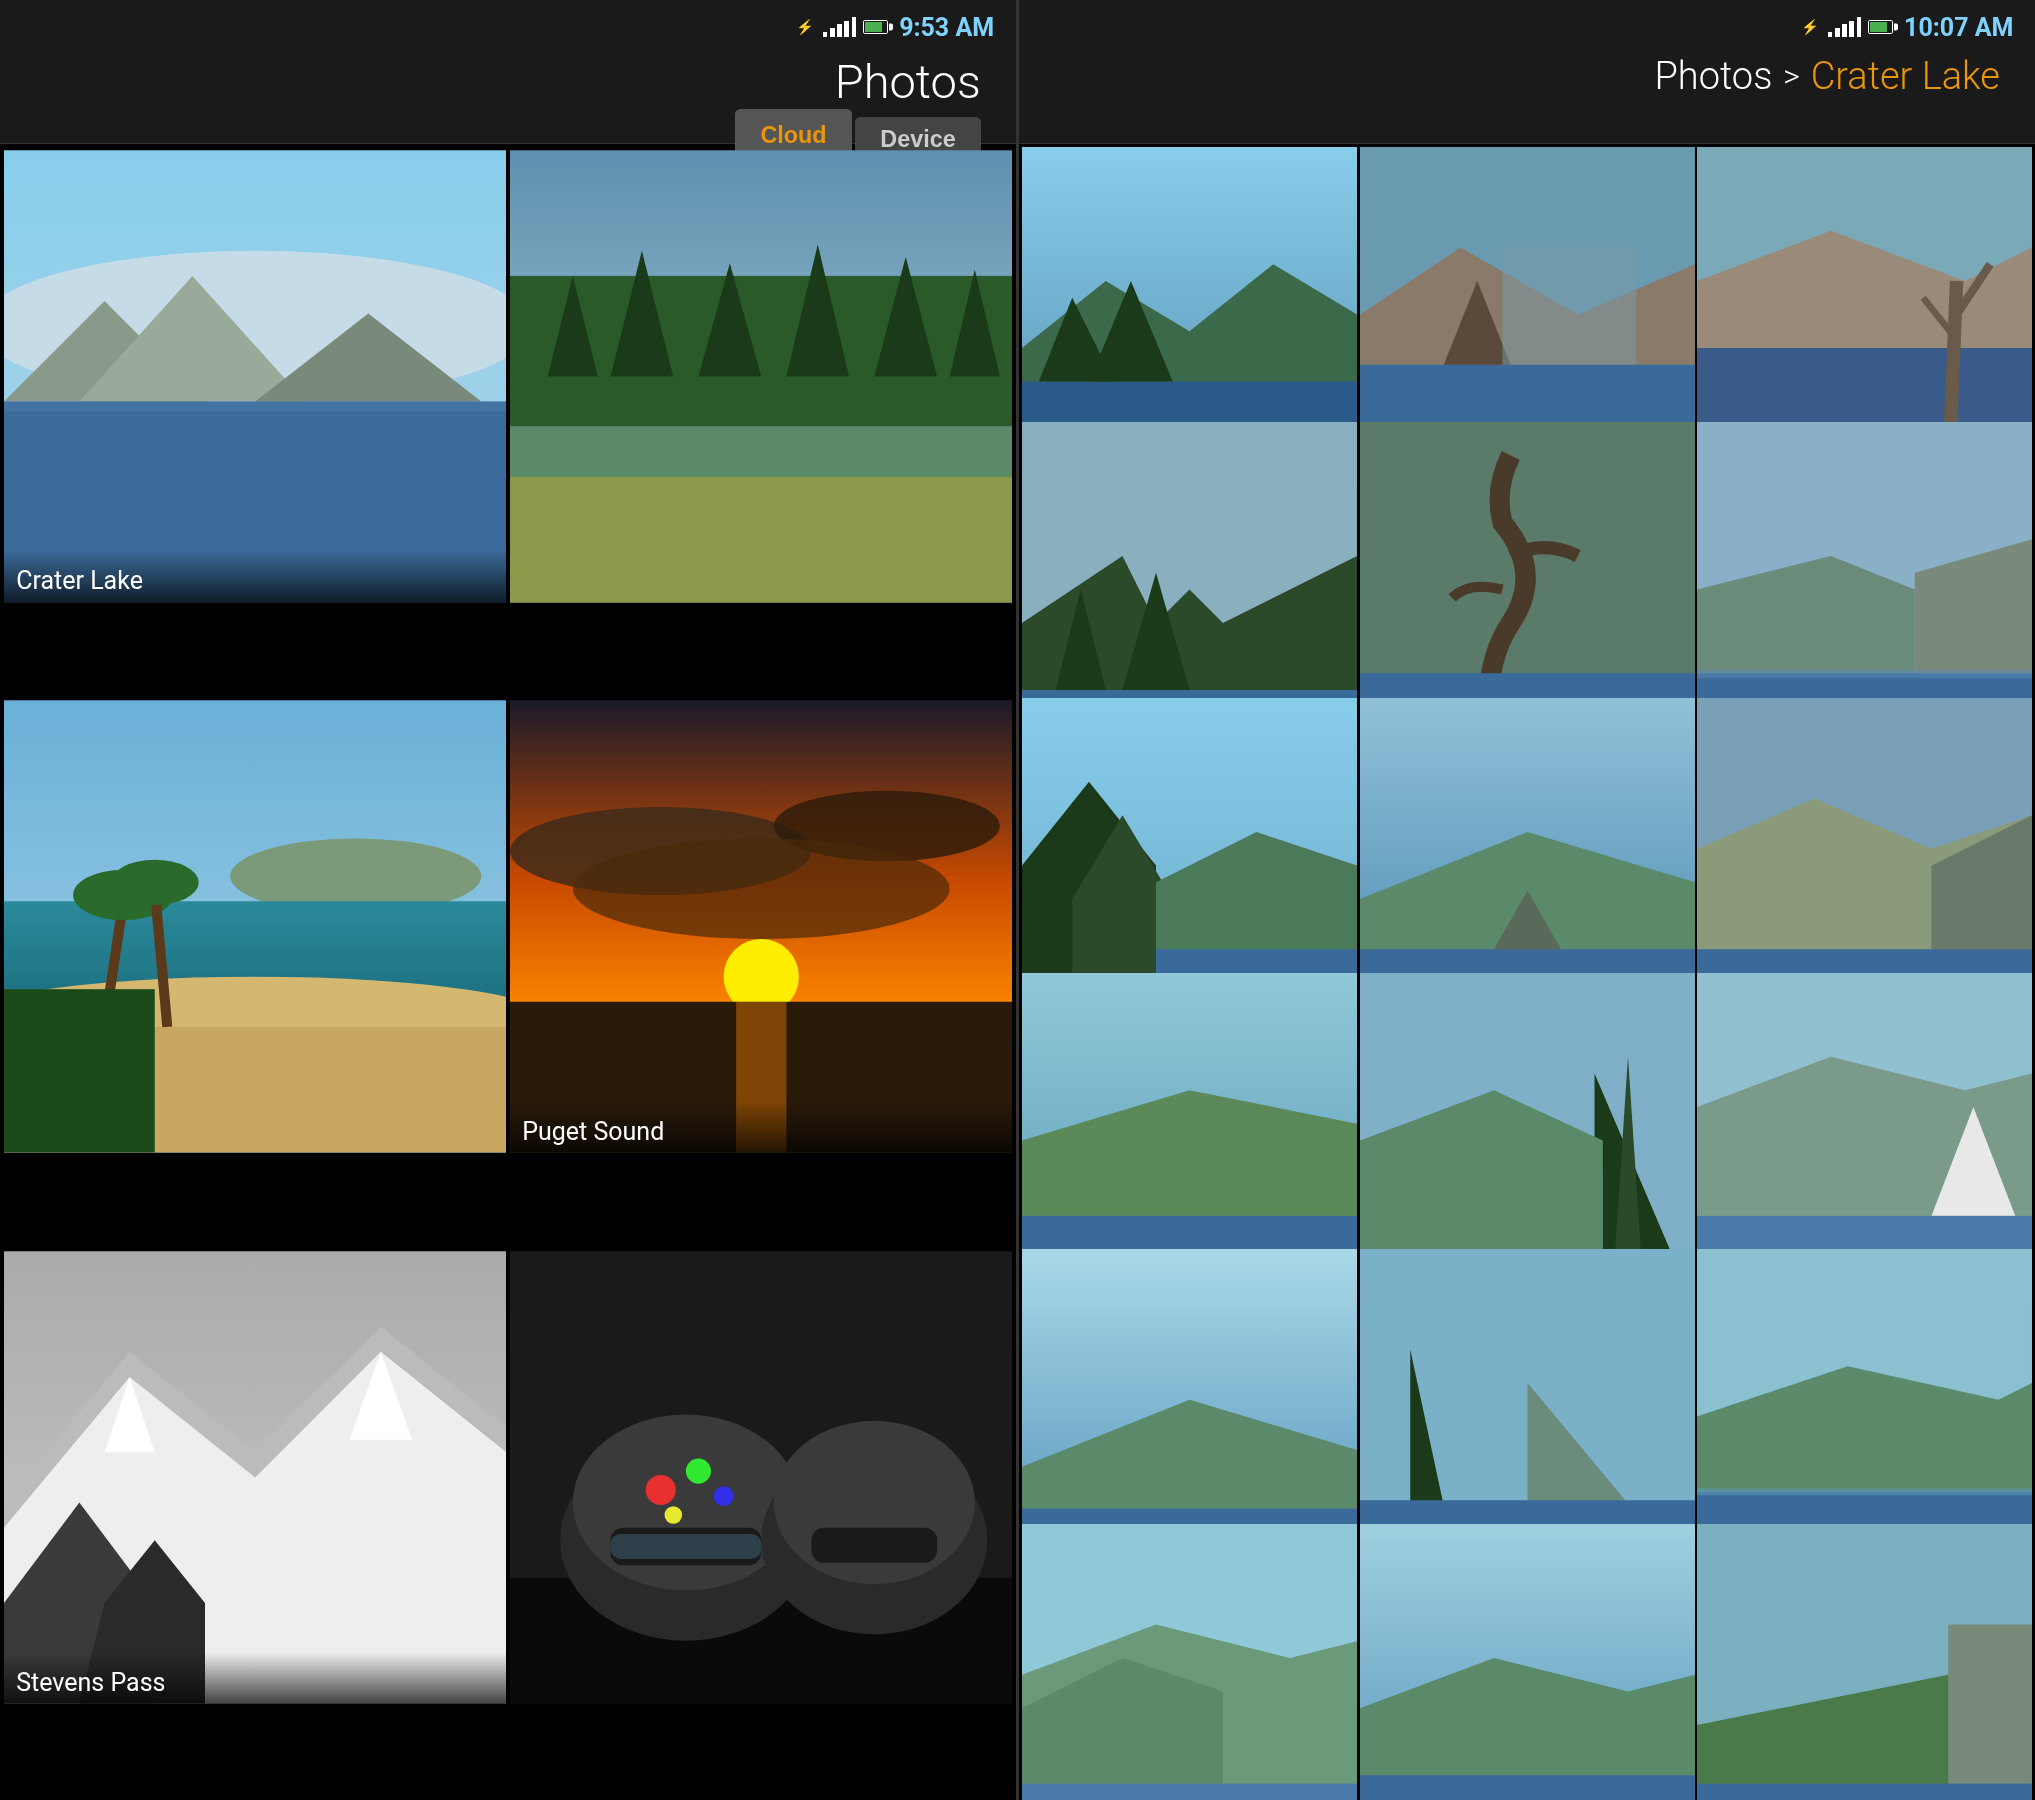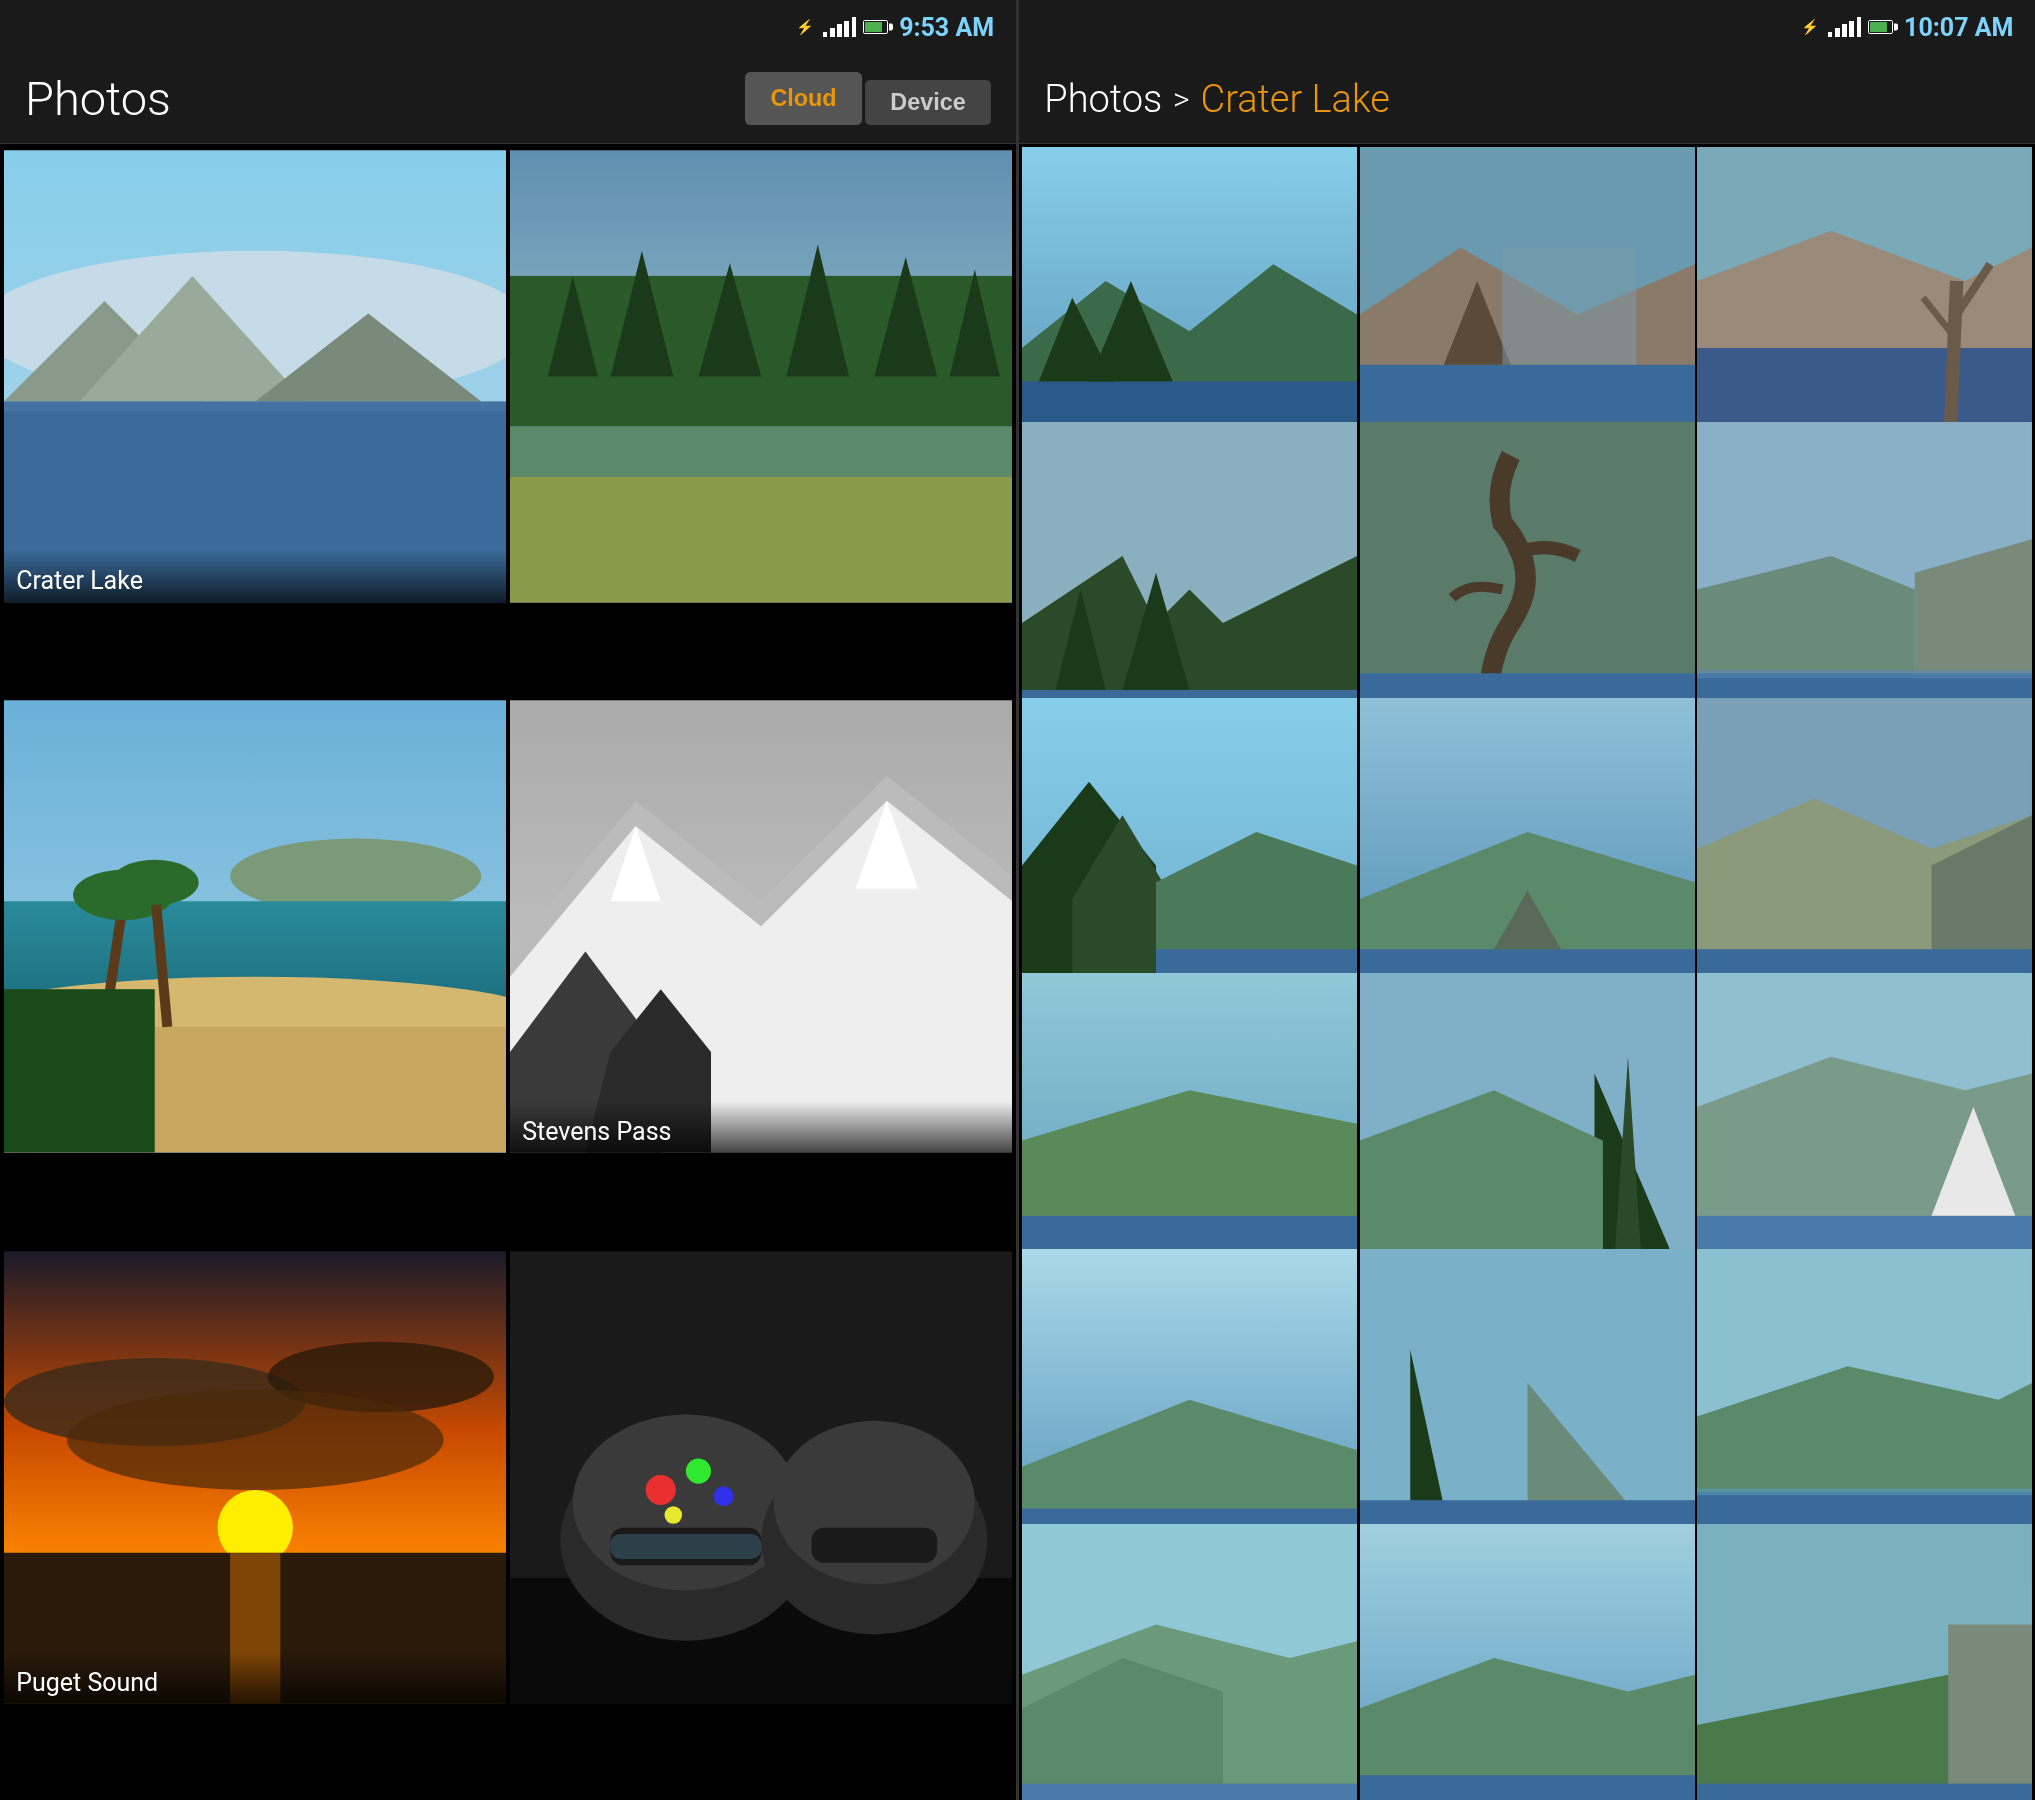--- a/index.html
+++ b/index.html
@@ -80,24 +80,25 @@
     .charging-icon {
       color: #ffd700;
       font-size: 14.4px;
       margin-right: 1.8px;
     }
 
     
     .app-header {
       background: #1a1a1a;
       display: flex;
-      align-items: center;
-      padding: 0 25px;
+      align-items: flex-end;
+      padding: 0 35px;
       height: 90px;
       border-bottom: 0.9px solid #333;
+      flex-direction: column;
     }
     .app-title {
       color: #fff;
       font-size: 47px;
       font-weight: 300;
       flex: 1;
     }
     .breadcrumb {
       color: #fff;
       font-size: 38px;
@@ -292,61 +293,61 @@
         <line x1="130" y1="260" x2="120" y2="150" stroke="#5a3a1a" stroke-width="8"></line>
         <ellipse cx="120" cy="145" rx="35" ry="18" fill="#2a6a2a"></ellipse>
 
         <rect x="0" y="230" width="120" height="130" fill="#1a4a1a"></rect>
       </svg>
     </div>
 
     <div class="album-cell">
       <svg class="thumb" viewBox="0 0 400 360" xmlns="http://www.w3.org/2000/svg">
         <defs>
-            <linearGradient id="sky5" x1="0" y1="0" x2="0" y2="1">
-              <stop offset="0%" stop-color="#aaaaaa"></stop>
-              <stop offset="100%" stop-color="#cccccc"></stop>
-            </linearGradient>
-          </defs>
-        <rect width="400" height="360" fill="url(#sky5)"></rect>
-
-        <polygon points="0,360 0,200 100,80 200,160 300,60 400,140 400,360" fill="#bbb"></polygon>
-        <polygon points="0,360 0,220 100,100 200,180 300,80 400,160 400,360" fill="#eee"></polygon>
-
-        <polygon points="100,100 80,160 120,160" fill="#fff"></polygon>
-        <polygon points="300,80 275,150 325,150" fill="#fff"></polygon>
-
-        <polygon points="0,360 0,280 60,200 120,280 120,360" fill="#3a3a3a"></polygon>
-        <polygon points="60,360 80,280 120,230 160,280 160,360" fill="#2a2a2a"></polygon>
-      </svg>
-      <span class="album-label">Stevens Pass</span>
-    </div>
-
-    <div class="album-cell">
-      <svg class="thumb" viewBox="0 0 400 360" xmlns="http://www.w3.org/2000/svg">
-        <defs>
           <linearGradient id="sky4" x1="0" y1="0" x2="0" y2="1">
             <stop offset="0%" stop-color="#1a1a2a"></stop>
             <stop offset="40%" stop-color="#c84a00"></stop>
             <stop offset="70%" stop-color="#ff8800"></stop>
             <stop offset="100%" stop-color="#ffd000"></stop>
           </linearGradient>
         </defs>
         <rect width="400" height="360" fill="url(#sky4)"></rect>
 
         <ellipse cx="120" cy="120" rx="120" ry="35" fill="#3a2a1a" opacity="0.8"></ellipse>
         <ellipse cx="300" cy="100" rx="90" ry="28" fill="#2a1a0a" opacity="0.8"></ellipse>
         <ellipse cx="200" cy="150" rx="150" ry="40" fill="#4a2a0a" opacity="0.7"></ellipse>
 
         <circle cx="200" cy="220" r="30" fill="#ffee00"></circle>
 
         <rect x="0" y="240" width="400" height="120" fill="#2a1a0a"></rect>
         <rect x="180" y="240" width="40" height="120" fill="#ff8800" opacity="0.4"></rect>
       </svg>
       <span class="album-label">Puget Sound</span>
+    </div>
+
+    <div class="album-cell">
+      <svg class="thumb" viewBox="0 0 400 360" xmlns="http://www.w3.org/2000/svg">
+        <defs>
+            <linearGradient id="sky5" x1="0" y1="0" x2="0" y2="1">
+              <stop offset="0%" stop-color="#aaaaaa"></stop>
+              <stop offset="100%" stop-color="#cccccc"></stop>
+            </linearGradient>
+          </defs>
+        <rect width="400" height="360" fill="url(#sky5)"></rect>
+
+        <polygon points="0,360 0,200 100,80 200,160 300,60 400,140 400,360" fill="#bbb"></polygon>
+        <polygon points="0,360 0,220 100,100 200,180 300,80 400,160 400,360" fill="#eee"></polygon>
+
+        <polygon points="100,100 80,160 120,160" fill="#fff"></polygon>
+        <polygon points="300,80 275,150 325,150" fill="#fff"></polygon>
+
+        <polygon points="0,360 0,280 60,200 120,280 120,360" fill="#3a3a3a"></polygon>
+        <polygon points="60,360 80,280 120,230 160,280 160,360" fill="#2a2a2a"></polygon>
+      </svg>
+      <span class="album-label">Stevens Pass</span>
     </div>
 
     <div class="album-cell">
       <svg class="thumb" viewBox="0 0 400 360" xmlns="http://www.w3.org/2000/svg">
         <rect width="400" height="360" fill="#1a1a1a"></rect>
 
         <rect x="0" y="260" width="400" height="100" fill="#0a0a0a"></rect>
 
         <ellipse cx="140" cy="230" rx="100" ry="80" fill="#2a2a2a"></ellipse>
         <ellipse cx="140" cy="200" rx="90" ry="70" fill="#3a3a3a"></ellipse>

